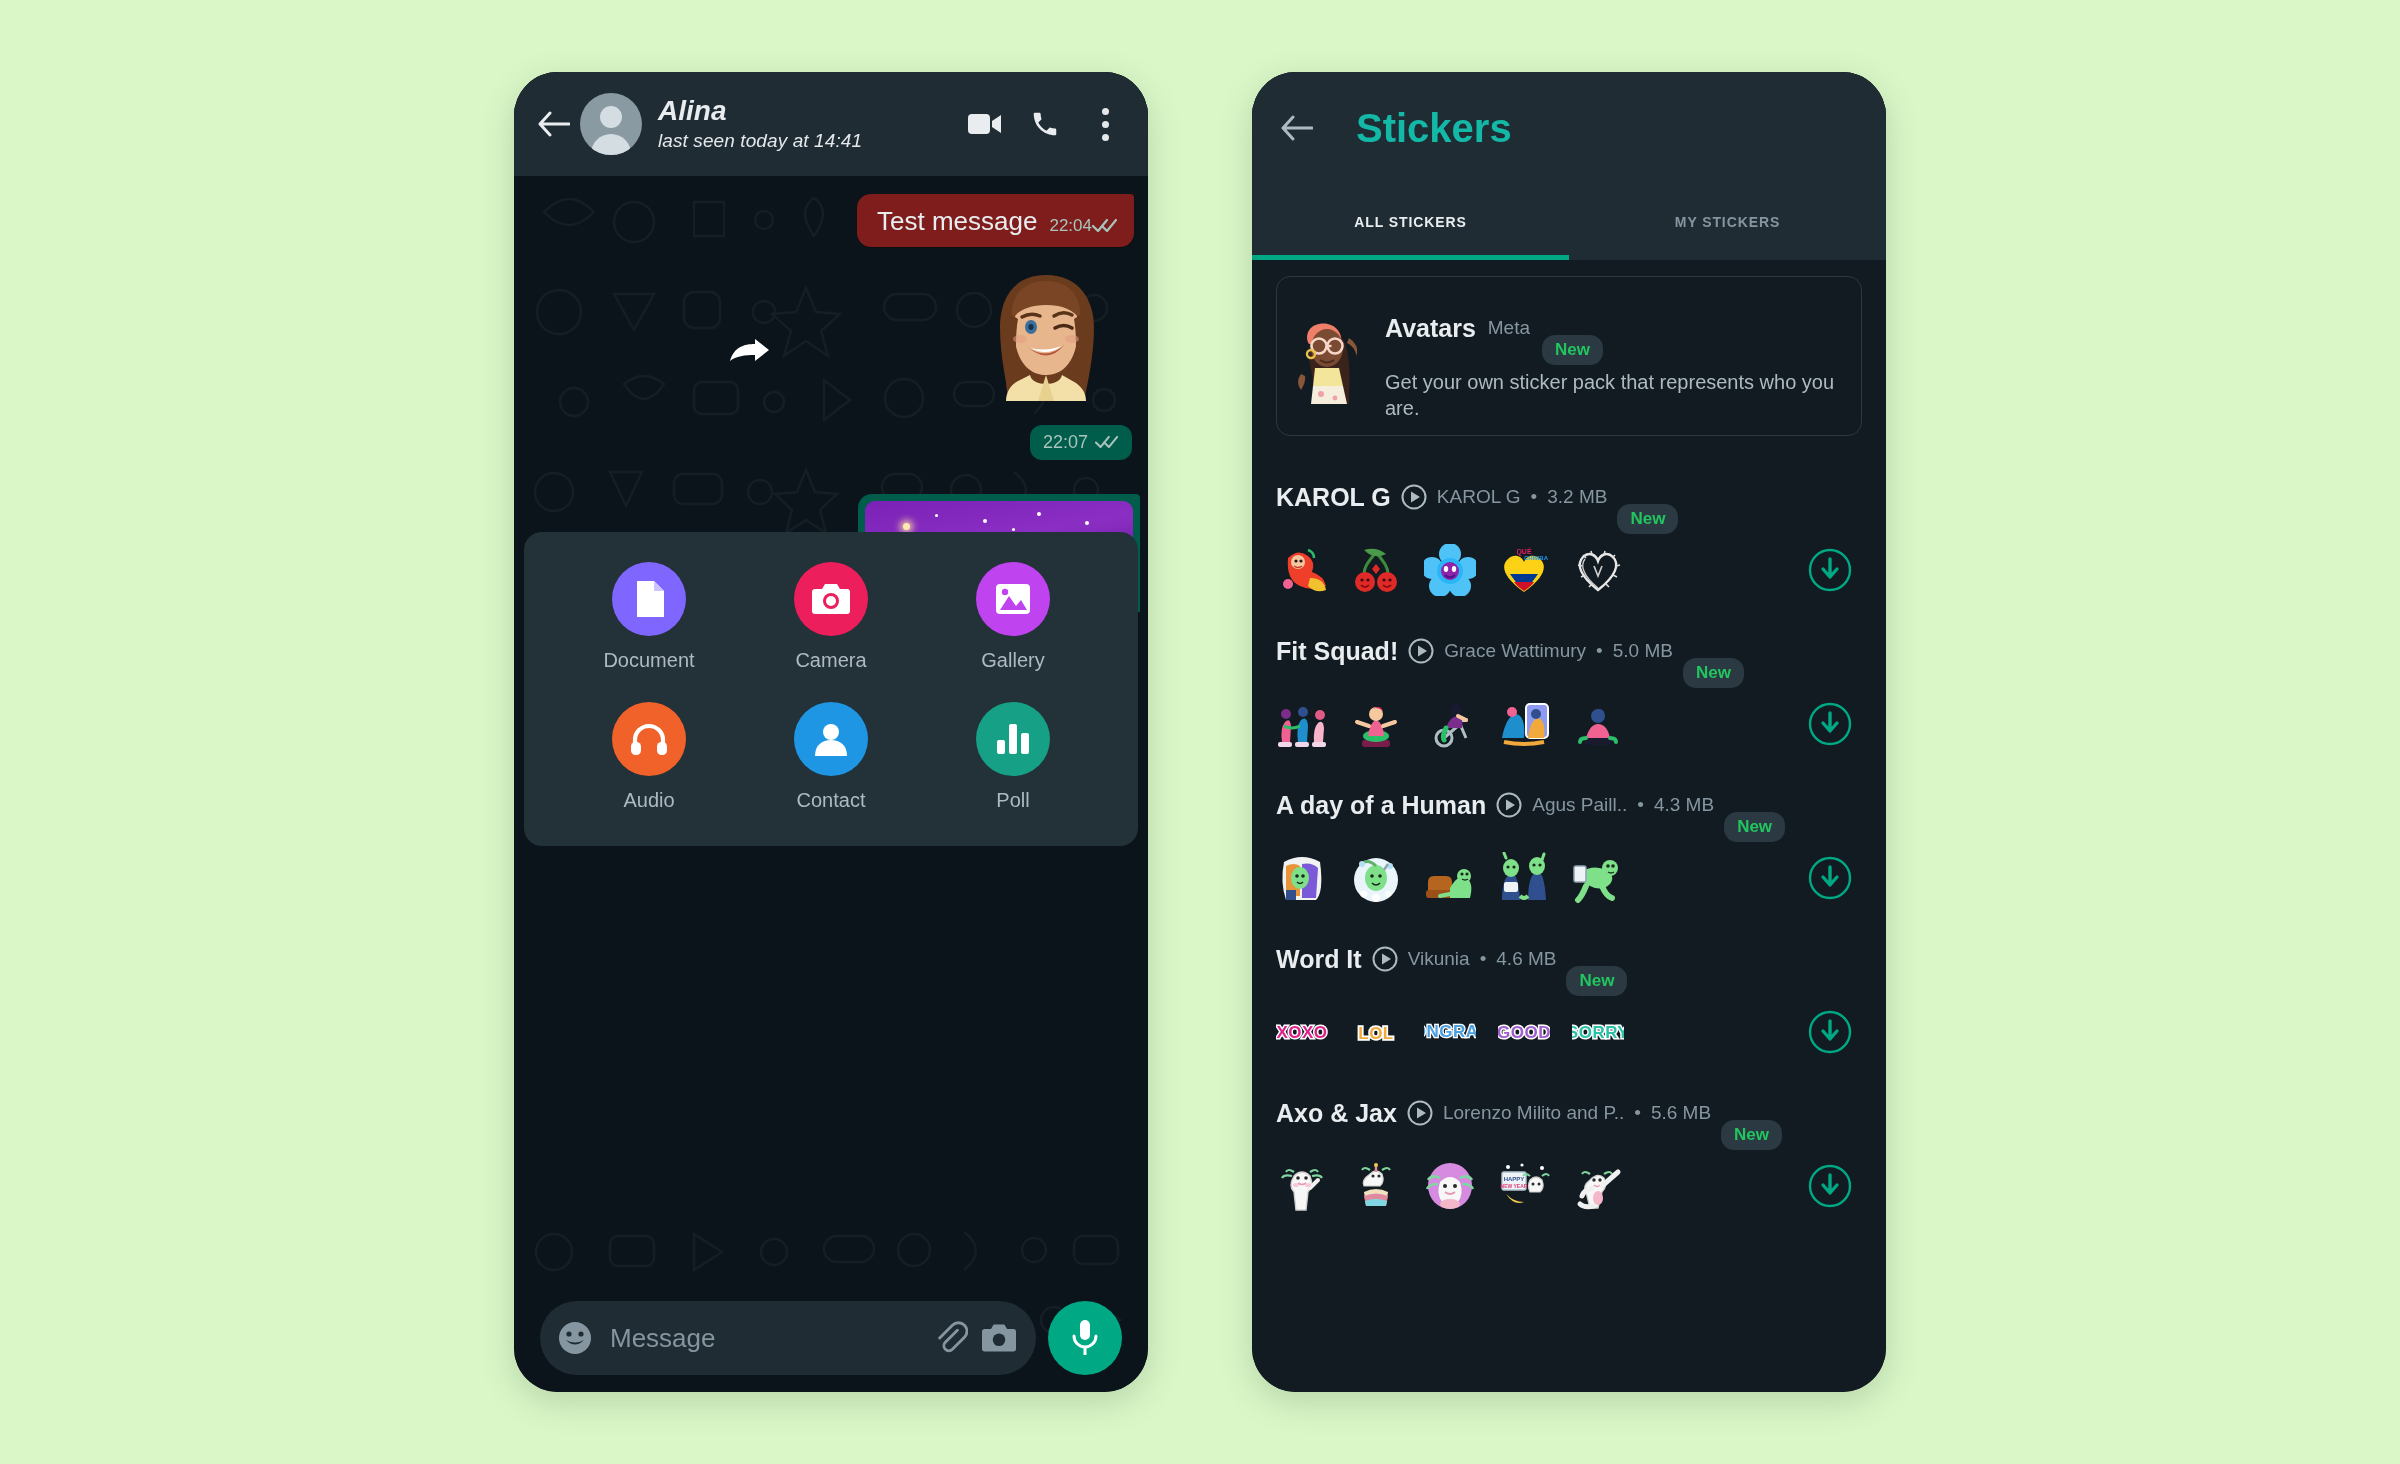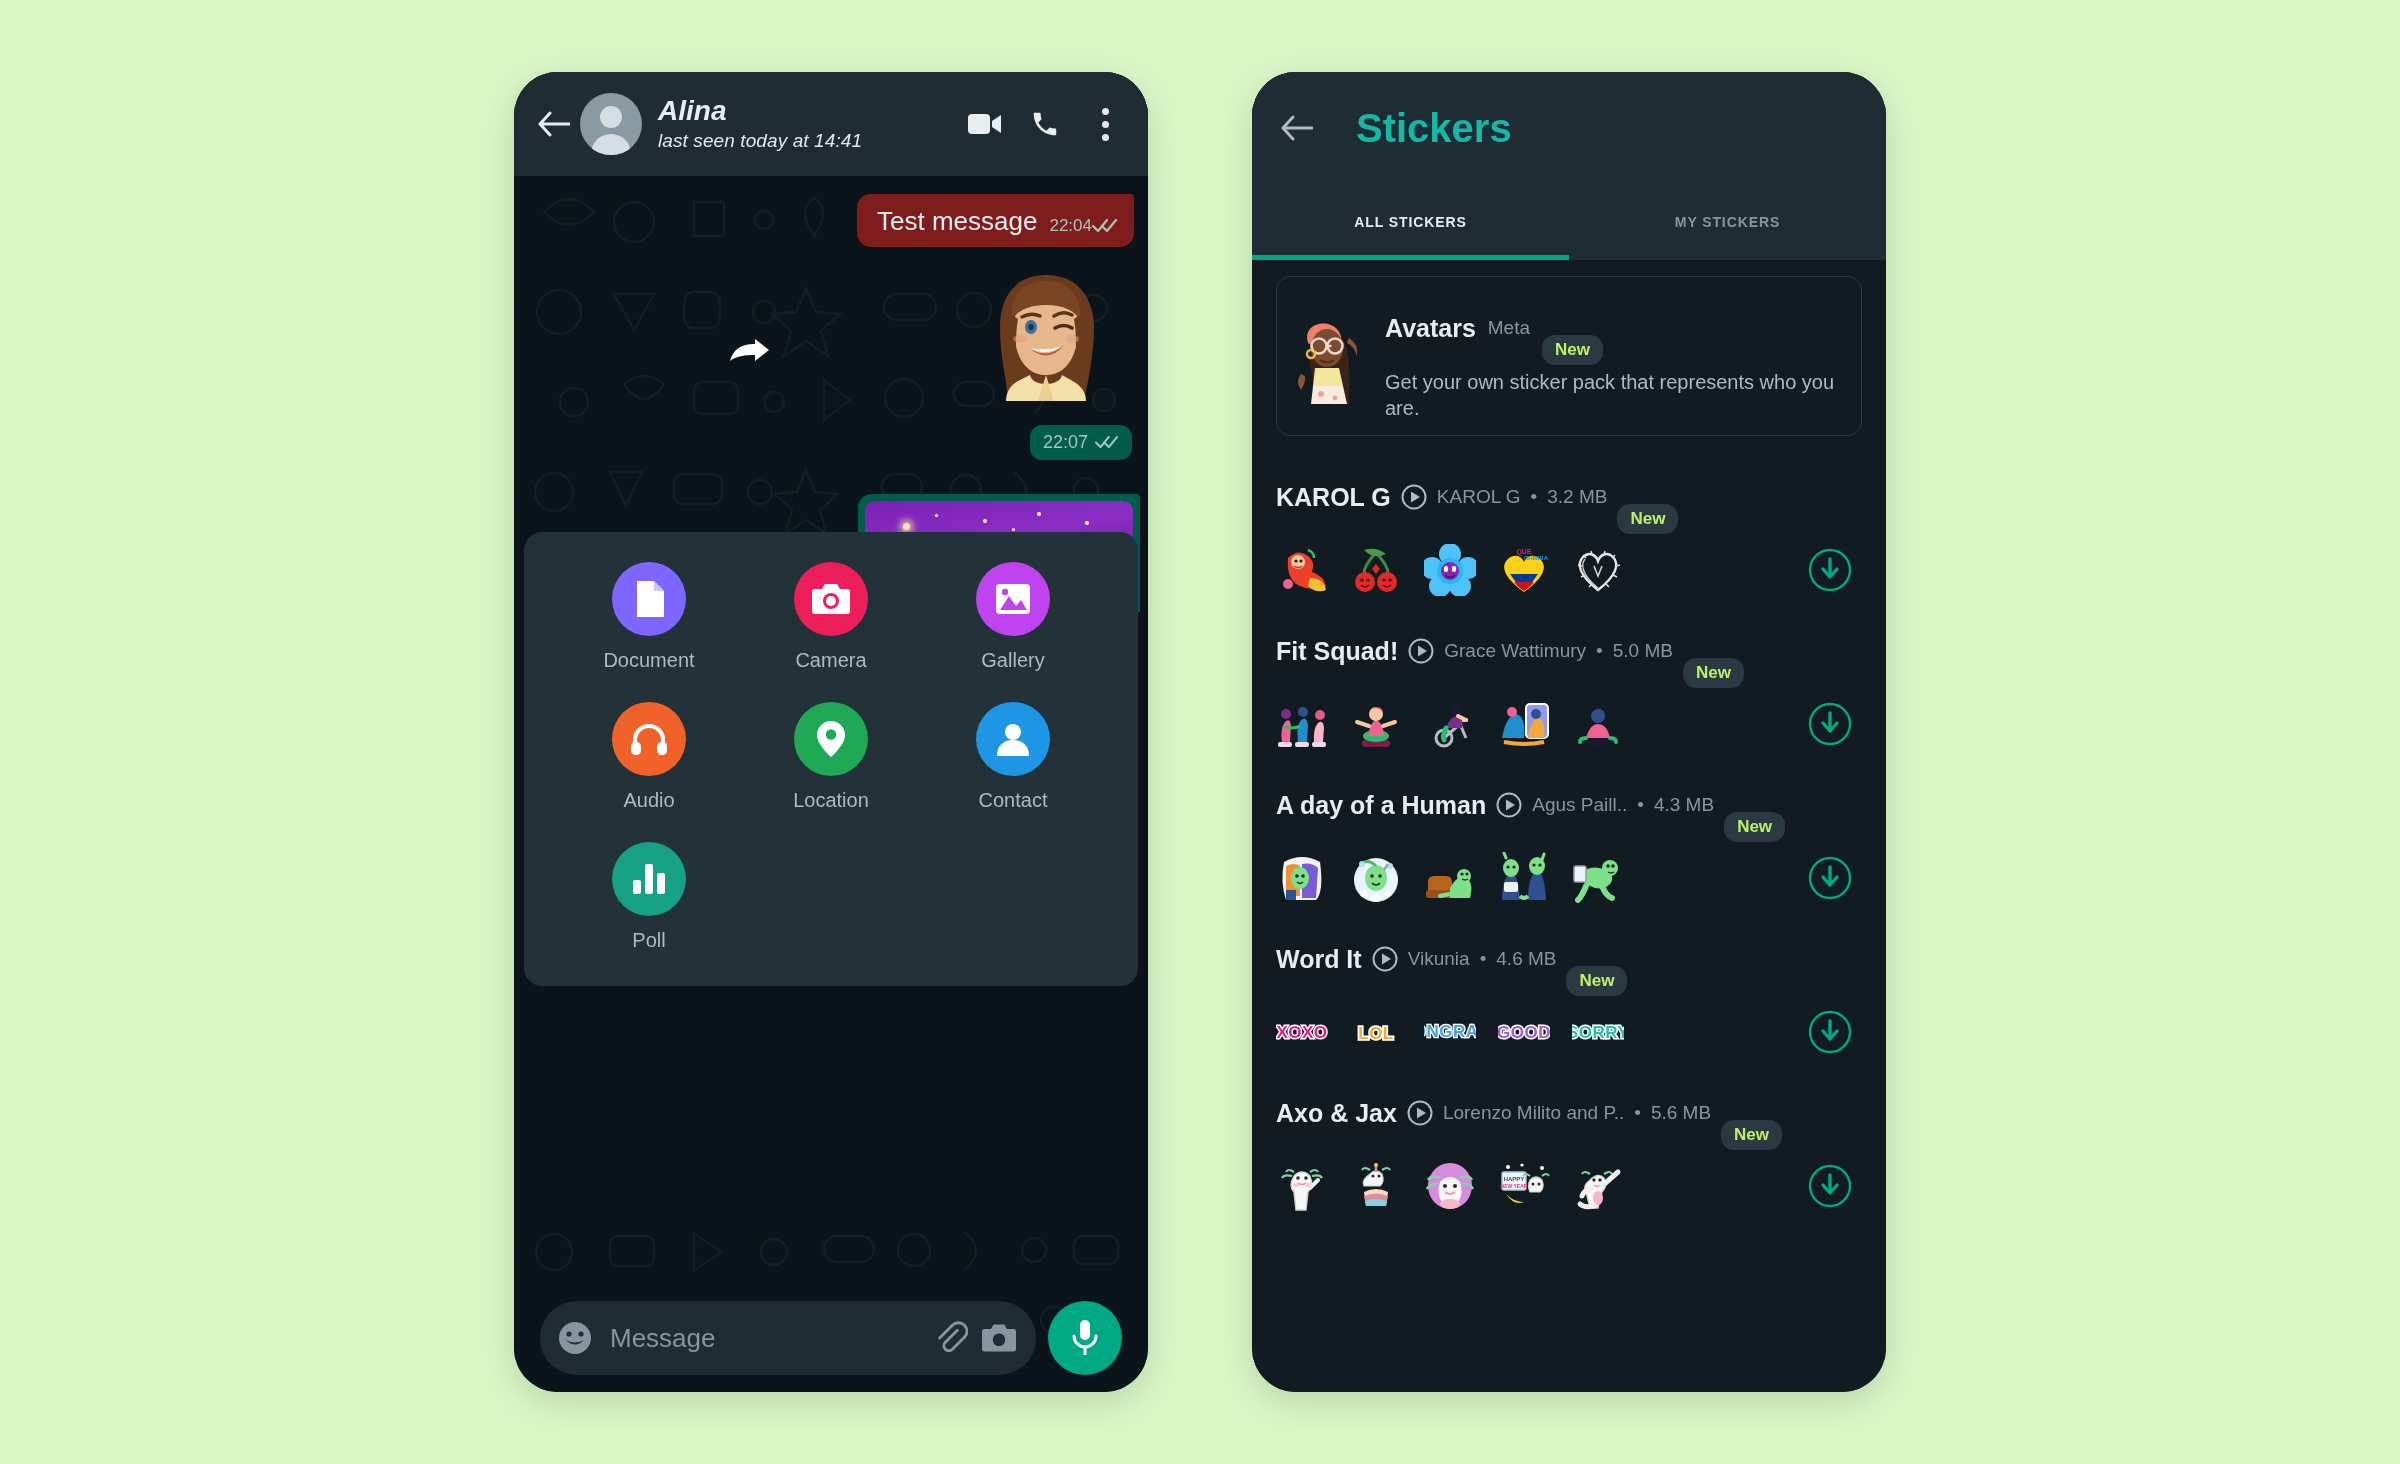--- a/index.html
+++ b/index.html
@@ -184,21 +184,21 @@
     border:1px solid #2a3942; border-radius: 14px;
     display:flex; align-items:center; gap: 10px;
     padding: 14px 18px 14px 14px; min-height: 124px;
   }
   .av-thumb { width: 84px; height: 96px; position:relative; flex:none; }
   .av-text { flex:1 1 auto; }
   .av-title-row { display:flex; align-items:center; gap:12px; }
   .av-title { color:#e9edef; font-size:25px; font-weight:700; }
   .av-meta { color:#8696a0; font-size:19px; }
   .badge-new {
-    background:#2a3942; color:#bef264;
+    background:#2a3942; color:#22c55e;
     font-size:17px; font-weight:700;
     padding: 5px 13px; border-radius: 13px; margin-top: 44px;
   }
   .av-desc { color:#aebac1; font-size:20px; line-height:1.28; margin-top:5px; }
 
   .pack { padding: 16px 24px 2px 24px; }
   .pack-head { display:flex; align-items:center; gap:10px; }
   .pack-name { color:#e9edef; font-size:25px; font-weight:700; white-space:nowrap; }
   .play-ic { width: 26px; height:26px; flex:none; }
   .pack-author { color:#8696a0; font-size:19px; white-space:nowrap; }
@@ -463,29 +463,20 @@
             <div class="attach-circle" style="background:#f1622a;">
               <svg width="36" height="32" viewBox="0 0 36 32">
                 <path d="M4 22 V17 A14 14 0 0 1 32 17 V22" stroke="#fff" stroke-width="4.2" fill="none" stroke-linecap="round"></path>
                 <rect x="0" y="19" width="10" height="13" rx="4.5" fill="#fff"></rect>
                 <rect x="26" y="19" width="10" height="13" rx="4.5" fill="#fff"></rect>
               </svg>
             </div>
             <div class="attach-label">Audio</div>
           </div>
 
-          <div class="attach-item">
-            <div class="attach-circle" style="background:#1fa855;">
-              <svg width="28" height="36" viewBox="0 0 28 36">
-                <path d="M14 0 C6.3 0 0 6.3 0 14 C0 24 14 36 14 36 C14 36 28 24 28 14 C28 6.3 21.7 0 14 0Z" fill="#fff"></path>
-                <circle cx="14" cy="13.5" r="5.2" fill="#1fa855"></circle>
-              </svg>
-            </div>
-            <div class="attach-label">Location</div>
-          </div>
 
           <div class="attach-item">
             <div class="attach-circle" style="background:#1e96e4;">
               <svg width="32" height="34" viewBox="0 0 32 34">
                 <circle cx="16" cy="10" r="8" fill="#fff"></circle>
                 <path d="M0 34 C0 23 7 18 16 18 C25 18 32 23 32 34 Z" fill="#fff"></path>
               </svg>
             </div>
             <div class="attach-label">Contact</div>
           </div>

